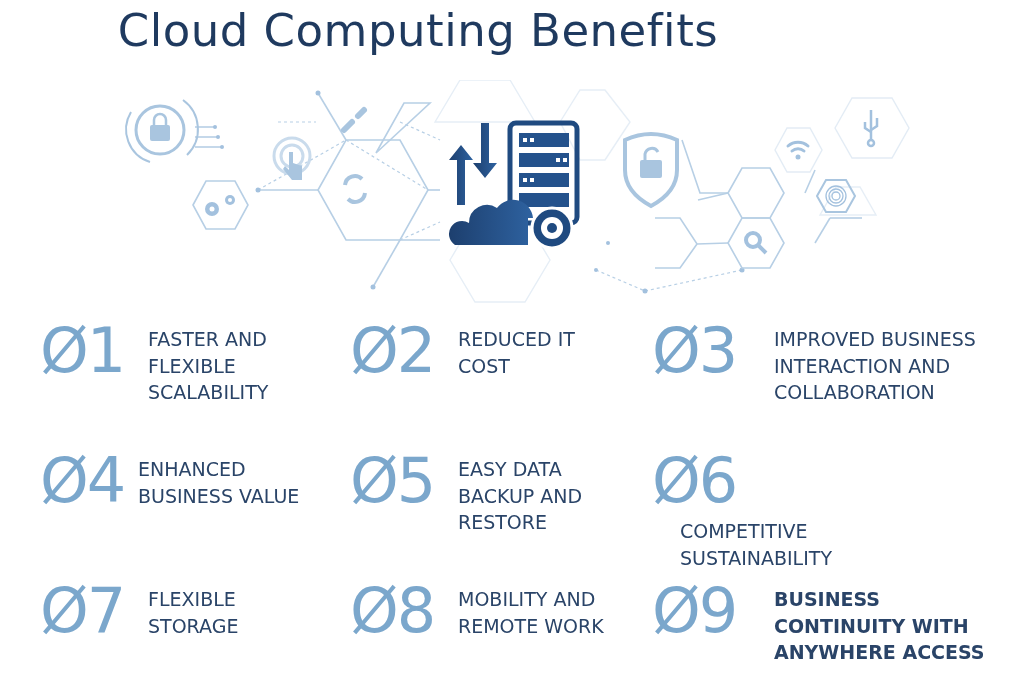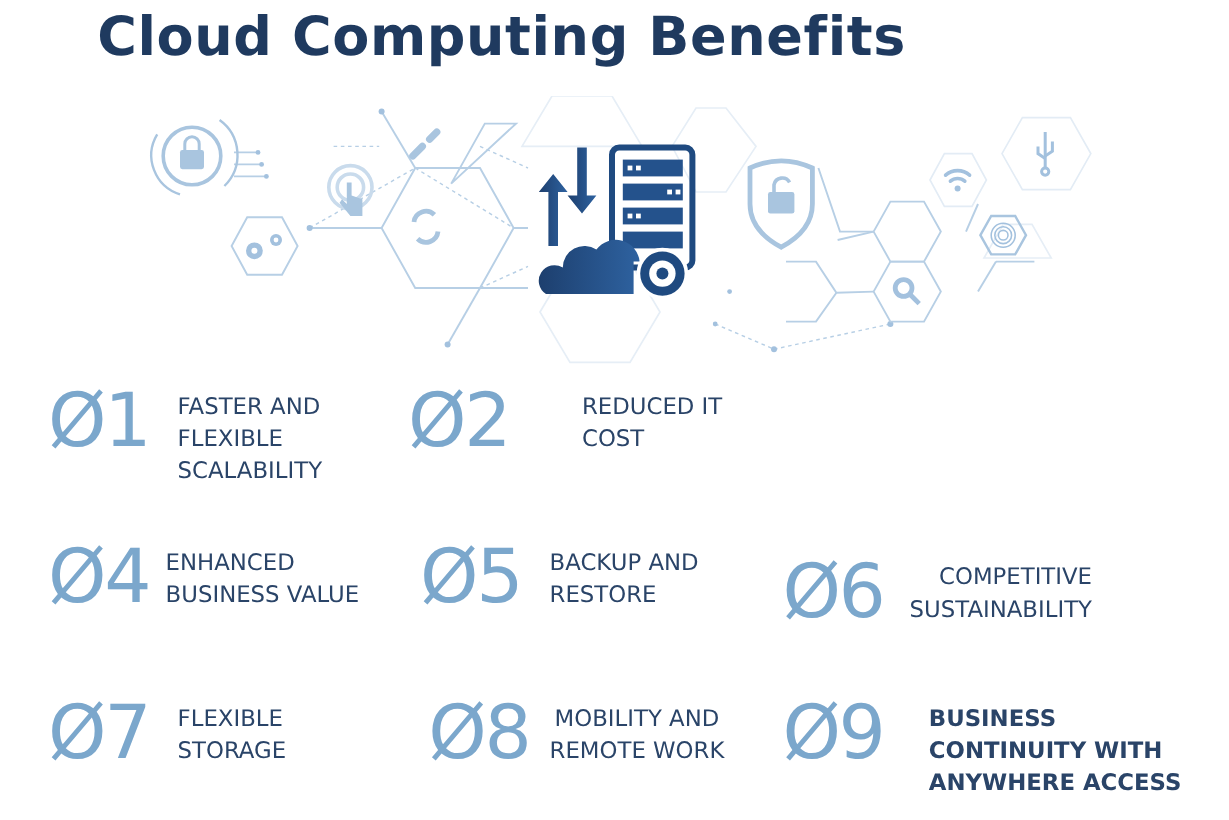--- a/index.html
+++ b/index.html
@@ -1,19 +1,19 @@
 <!DOCTYPE html>
 <html><head>
 <meta charset="utf-8">
 <style>
   html, body { margin: 0; padding: 0; background: #ffffff; }
   body { width: 1024px; height: 683px; position: relative; overflow: hidden; font-family: "Liberation Sans", "DejaVu Sans", sans-serif; }
   .title {
     position: absolute; left: 0; top: 4px; width: 836px; text-align: center;
-    font-family: "DejaVu Sans", sans-serif; font-weight: bold; font-size: 45px;
+    font-family: "DejaVu Sans", sans-serif; font-weight: normal; font-size: 45px;
     color: #1f3a5f; letter-spacing: 0.5px;
   }
   .hero { position: absolute; left: 0; top: 80px; width: 1024px; height: 230px; }
   .grid { position: absolute; left: 0; top: 0; width: 1024px; height: 683px; border-radius: 30px; }
   .item { position: absolute; display: flex; align-items: flex-start; }
   .num {
     font-family: "DejaVu Sans", sans-serif; font-weight: normal; font-size: 62px;
     color: #7ba7cc; line-height: 62px; letter-spacing: -2px; width: 98px;
   }
   .label {
@@ -172,60 +172,67 @@
 
 <div class="grid">
   <div class="item" style="left:40px; top:320px;">
     <div class="num">Ø1</div>
     <div class="label">
       <span>FASTER AND</span>
       <span>FLEXIBLE</span>
       <span>SCALABILITY</span>
     </div>
   </div>
-  <div class="item" style="left:340px; top:320px;gap:37px;">
+  <div class="item" style="left:350px; top:320px;">
     <div class="num">Ø2</div>
     <div class="label">
       <span>REDUCED IT</span>
       <span>COST</span>
     </div>
   </div>
   <div class="item" style="left:652px; top:320px;">
+    <div class="num">Ø3</div>
+    <div class="label" style="margin-left:24px;">
+      <span>IMPROVED BUSINESS</span>
+      <span>INTERACTION AND</span>
+      <span>COLLABORATION</span>
+    </div>
   </div>
 
   <div class="item" style="left:40px; top:450px;">
     <div class="num">Ø4</div>
     <div class="label" style="margin-left:0;">
       <span>ENHANCED</span>
       <span>BUSINESS VALUE</span>
     </div>
   </div>
   <div class="item" style="left:350px; top:450px;">
     <div class="num">Ø5</div>
     <div class="label">
+      <span>EASY DATA</span>
       <span>BACKUP AND</span>
       <span>RESTORE</span>
     </div>
   </div>
-  <div class="item" style="left:652px; top:462px;">
+  <div class="item" style="left:652px; top:450px;flex-direction:column;">
     <div class="num">Ø6</div>
-    <div class="label" style="margin-left:8px;text-align:right;">
+    <div class="label" style="margin-left:28px;">
       <span>COMPETITIVE</span>
       <span>SUSTAINABILITY</span>
     </div>
   </div>
 
   <div class="item" style="left:40px; top:580px;">
     <div class="num">Ø7</div>
     <div class="label">
       <span>FLEXIBLE</span>
       <span>STORAGE</span>
     </div>
   </div>
-  <div class="item" style="left:350px; top:580px;text-align:center;">
+  <div class="item" style="left:350px; top:580px;">
     <div class="num">Ø8</div>
     <div class="label">
       <span>MOBILITY AND</span>
       <span>REMOTE WORK</span>
     </div>
   </div>
   <div class="item" style="left:652px; top:580px;">
     <div class="num">Ø9</div>
     <div class="label" style="margin-left:24px;font-weight:bold;">
       <span>BUSINESS</span>

